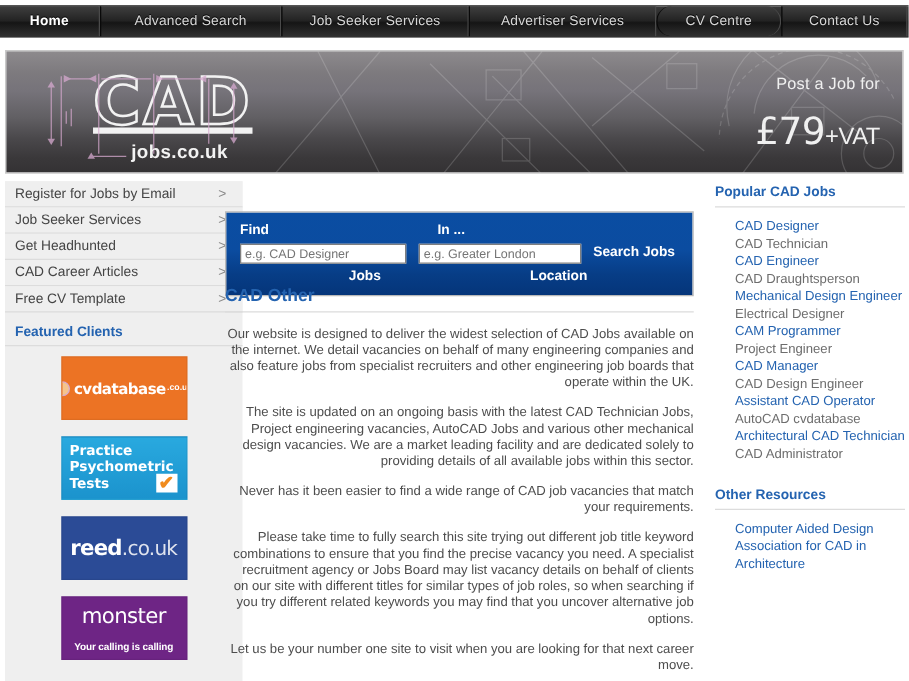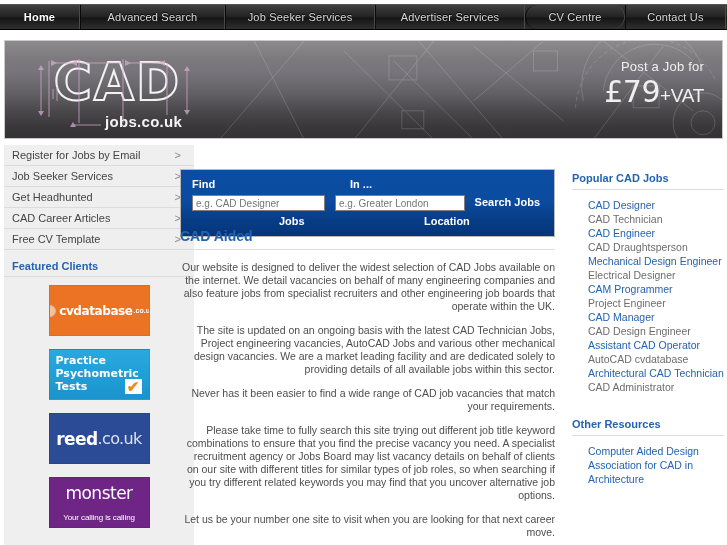--- a/index.html
+++ b/index.html
@@ -71,40 +71,41 @@
     width: 175px; height: 80px;
   }
   .logo-cad {
     font-size: 52px;
     font-weight: bold;
     letter-spacing: 2px;
     color: transparent;
     -webkit-text-stroke: 2px #f2f2f2;
     line-height: 58px;
     font-family: "DejaVu Sans", sans-serif;
-    text-align: center;
+    text-align: right;
     padding-left: 6px;
+    text-decoration: underline;
   }
   .logo-sub {
     position: absolute;
     left: 78px; top: 60px;
     font-size: 15px;
     font-weight: bold;
     color: #f3f3f3;
     letter-spacing: .3px;
   }
   .logo-dims { position: absolute; inset: 0; opacity: .75; }
   .postjob {
     position: absolute;
     right: 18px; top: 18px;
     text-align: right;
     color: #f0f0f0;
   }
   .postjob-line1 { font-size: 13px; letter-spacing: .2px; }
-  .postjob-line2 { margin-top: 0; }
+  .postjob-line2 { margin-top: 14px; }
   .postjob-price { font-size: 30px; font-weight: normal; letter-spacing: -.5px; font-family: "DejaVu Sans", sans-serif; }
   .postjob-vat { font-size: 19px; letter-spacing: -.3px; }
 
   
   .leftcol {
     position: absolute;
     left: 4px; top: 145px;
     width: 190px;
     background: #efefef;
     height: 400px;
@@ -169,21 +170,21 @@
     background: #2b4b96;
     display: flex; align-items: center; justify-content: center;
   }
   .reed-t1 { color: #fff; font-size: 17px; font-weight: bold; letter-spacing: -.6px; font-family: "DejaVu Sans", sans-serif; }
   .reed-t2 { color: #dfe3ee; font-size: 16px; letter-spacing: -.6px; font-family: "DejaVu Sans", sans-serif; }
   .client-monster {
     background: #6e2585;
     display: flex; flex-direction: column; align-items: center; justify-content: center;
   }
   .mon-t1 { color: #fff; font-size: 17px; letter-spacing: -.5px; font-family: "DejaVu Sans", sans-serif; line-height: 18px; }
-  .mon-t2 { color: #fff; font-size: 8px; font-weight: normal; letter-spacing: -.1px; margin-top: 11px; }
+  .mon-t2 { color: #fff; font-size: 8px; font-weight: bold; letter-spacing: -.1px; margin-top: 11px; }
 
   
   .searchbox {
     position: absolute;
     left: 180px; top: 149px;
     width: 375px; height: 68px;
     background: linear-gradient(to bottom, #0a4da2 0%, #0b4ca0 45%, #073d86 75%, #05357a 100%);
     border: 1px solid #b9b9b9;
     color: #fff;
     margin-top: 20px;
@@ -248,21 +249,20 @@
     position: absolute;
     left: 572px; top: 148px;
     width: 152px;
   }
   .rc-hd {
     font-size: 11px;
     font-weight: bold;
     color: #2463b0;
     padding-bottom: 5px;
     border-bottom: 1px solid #dcdcdc;
-    margin-top: 24px;
   }
   .rc-list { list-style: none; margin: 8px 0 0 16px; padding: 0; }
   .rc-list li {
     font-size: 10.5px;
     line-height: 14px;
     color: #6d6d6d;
   }
   .rc-list li.link { color: #2463b0; cursor: pointer; }
   .rc-block2 { margin-top: 20px; }
 </style>
@@ -399,21 +399,21 @@
     <div class="sb-lbl sb-find">Find</div>
     <div class="sb-lbl sb-in">In ...</div>
     <input class="sb-input sb-input-1" type="text" placeholder="e.g. CAD Designer" style="">
     <input class="sb-input sb-input-2" type="text" placeholder="e.g. Greater London" style="">
     <div class="sb-sub sb-jobs">Jobs</div>
     <div class="sb-sub sb-loc">Location</div>
     <button class="sb-btn">Search Jobs</button>
   </div>
 
   <div class="main">
-    <h1>CAD Aided</h1>
+    <h1>CAD Other</h1>
     <p>Our website is designed to deliver the widest selection of CAD Jobs available on the internet. We detail vacancies on behalf of many engineering companies and also feature jobs from specialist recruiters and other engineering job boards that operate within the UK.</p>
     <p>The site is updated on an ongoing basis with the latest CAD Technician Jobs, Project engineering vacancies, AutoCAD Jobs and various other mechanical design vacancies. We are a market leading facility and are dedicated solely to providing details of all available jobs within this sector.</p>
     <p>Never has it been easier to find a wide range of CAD job vacancies that match your requirements.</p>
     <p>Please take time to fully search this site trying out different job title keyword combinations to ensure that you find the precise vacancy you need. A specialist recruitment agency or Jobs Board may list vacancy details on behalf of clients on our site with different titles for similar types of job roles, so when searching if you try different related keywords you may find that you uncover alternative job options.</p>
     <p>Let us be your number one site to visit when you are looking for that next career move.</p>
   </div>
 
   <div class="rightcol">
     <div class="rc-hd">Popular CAD Jobs</div>
     <ul class="rc-list">

